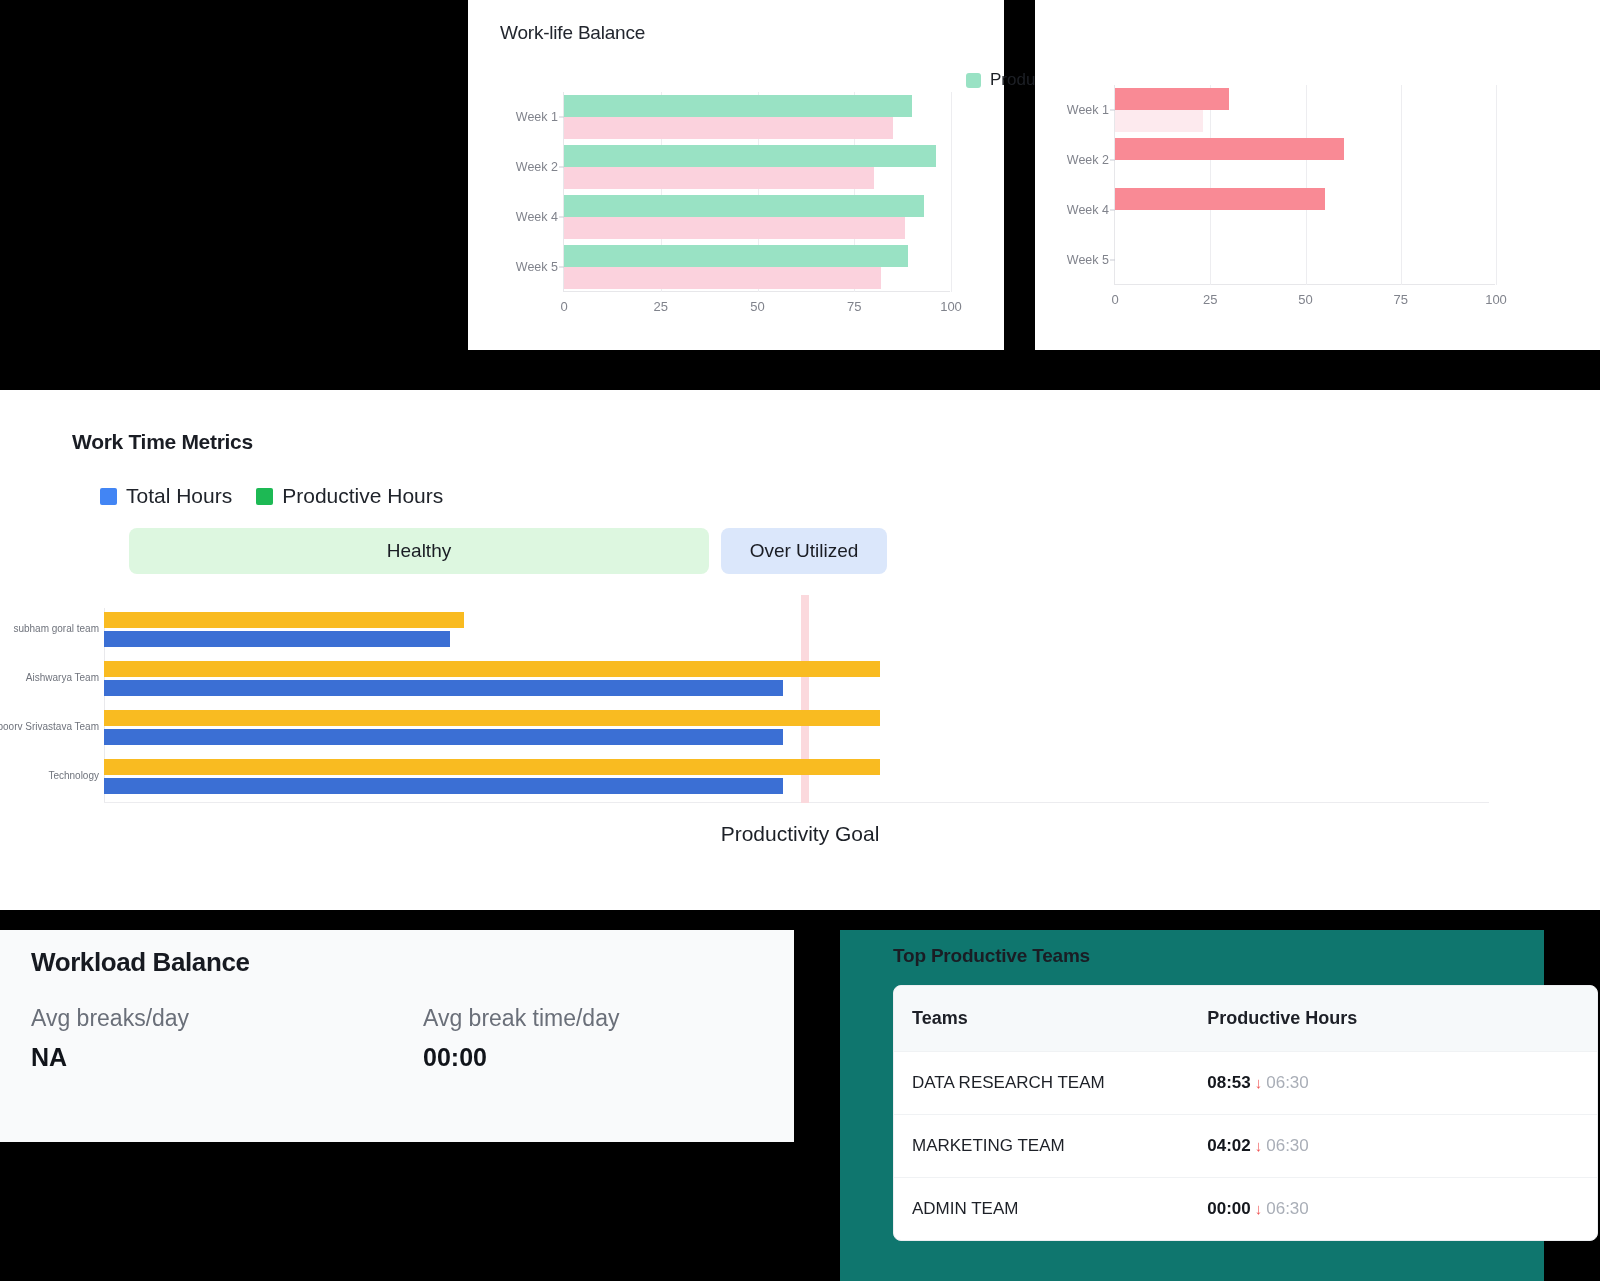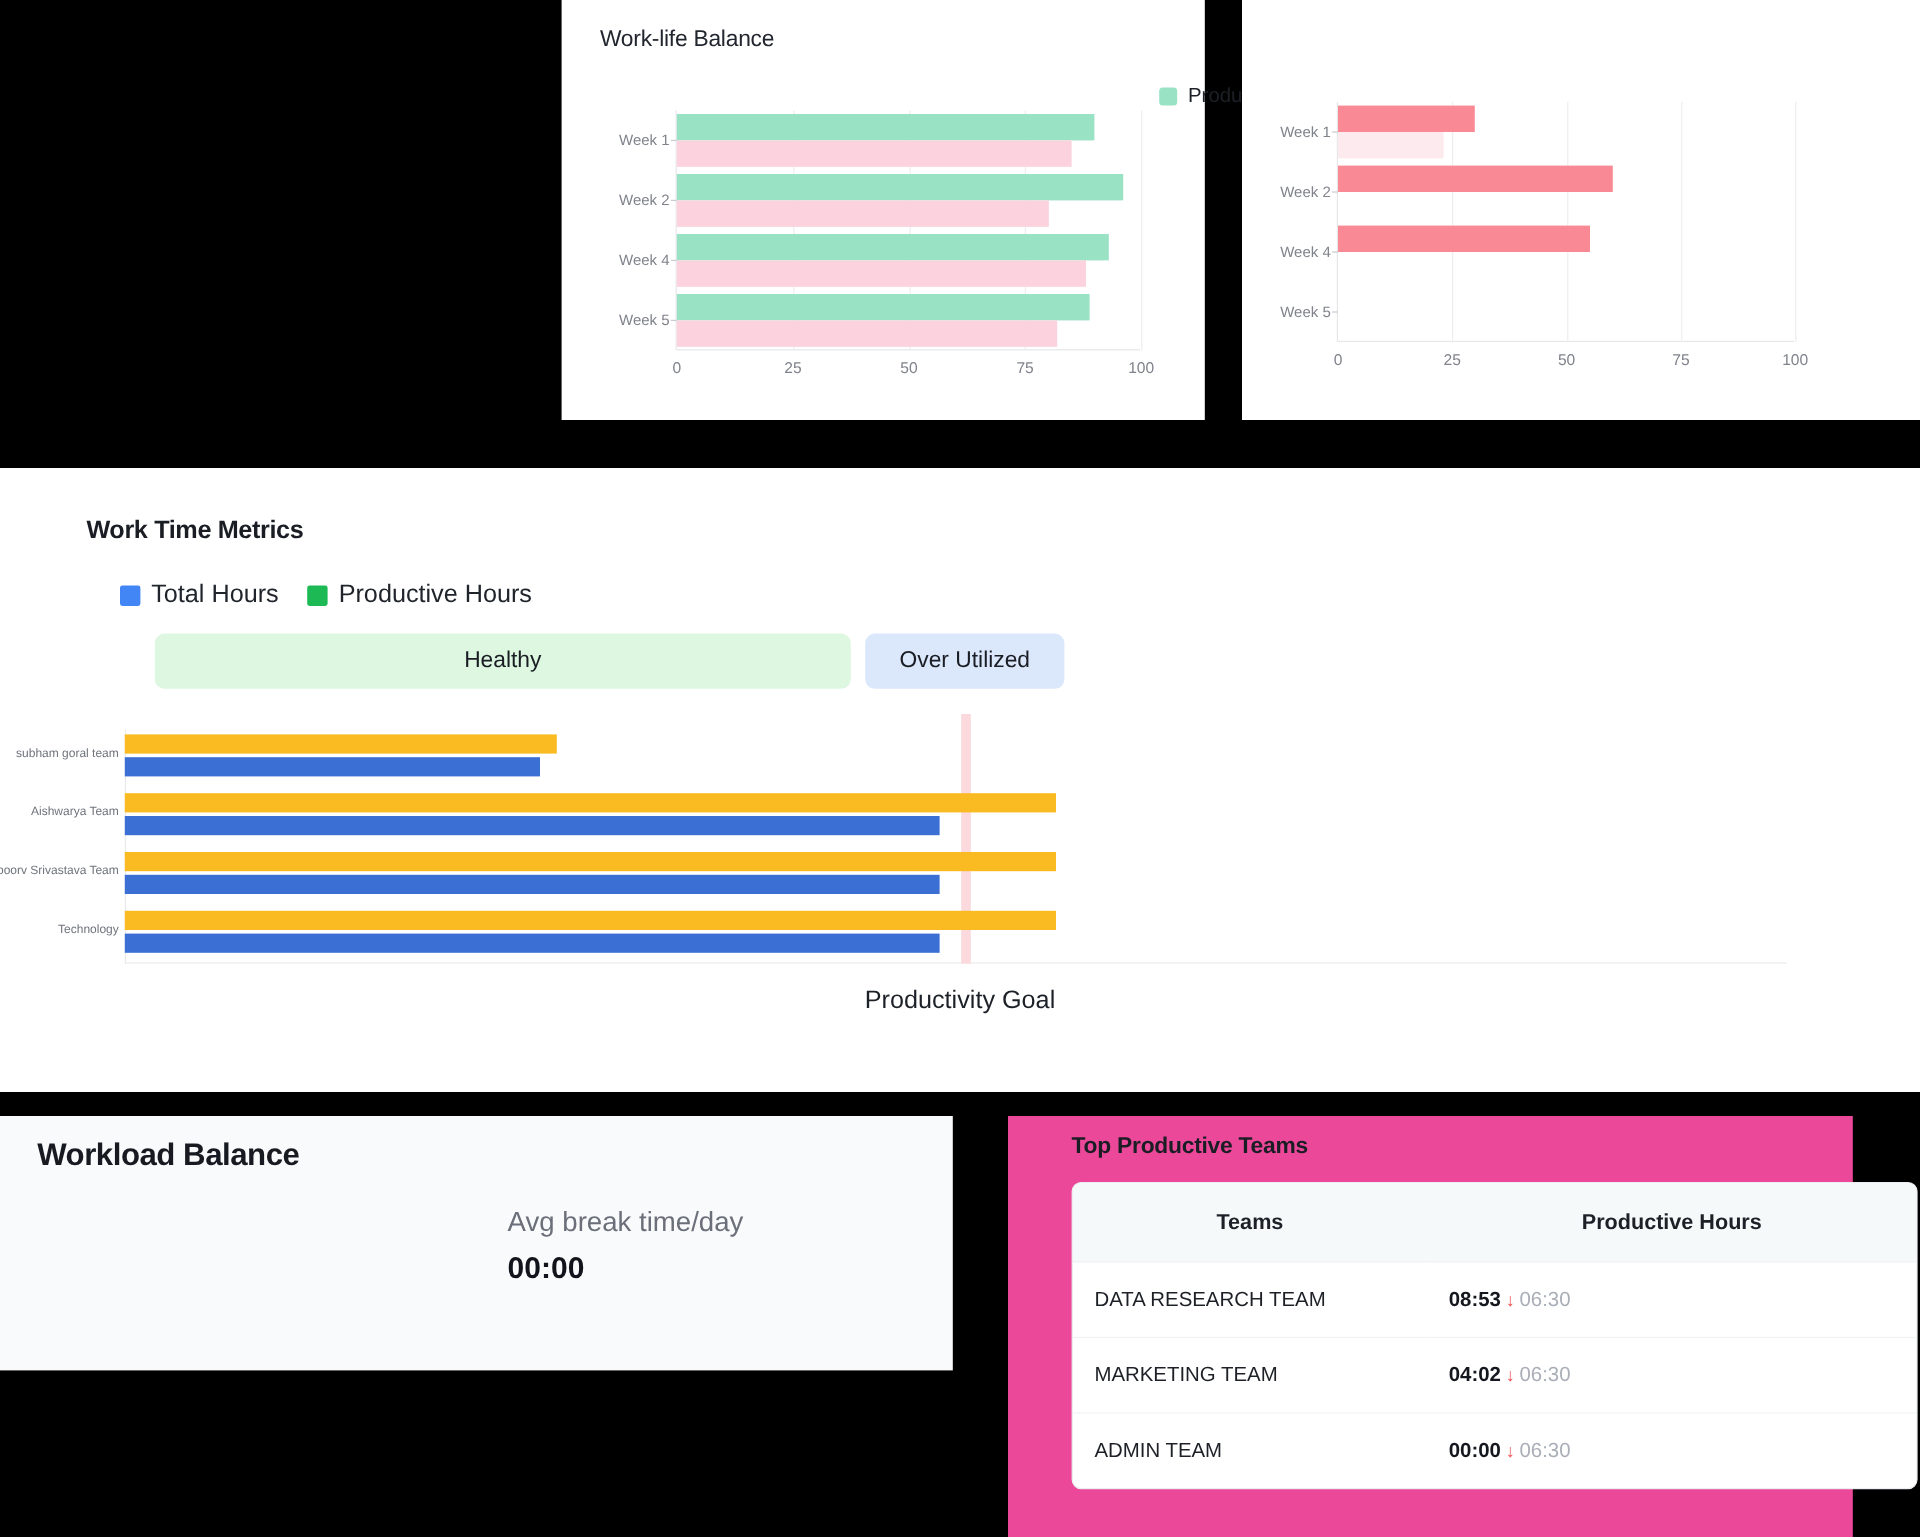--- a/index.html
+++ b/index.html
@@ -105,30 +105,30 @@
     left: 0; top: 930px; width: 794px; height: 212px;
     background: #f9fafb;
   }
   #workload-title { position: absolute; left: 31px; top: 17px; font-size: 26px; font-weight: 700; color: #171a21; letter-spacing: -0.4px; }
   .wl-metric { position: absolute; }
   .wl-metric .wl-name { font-size: 23px; color: #6a6f79; white-space: nowrap; }
   .wl-metric .wl-value { margin-top: 11px; font-size: 25px; font-weight: 700; color: #11141a; }
   #wl-m1 { left: 31px; top: 75px; }
   #wl-m2 { left: 423px; top: 75px; }
 
-  #tpt-panel { left: 840px; top: 930px; width: 704px; height: 351px; background: #ec4899; }
+  #tpt-panel { left: 840px; top: 930px; width: 704px; height: 351px; background: #0f766e; }
   #tpt-title { position: absolute; left: 53px; top: 15px; font-size: 19px; font-weight: 700; color: #1a1d24; letter-spacing: -0.2px; }
   #tpt-table {
     position: absolute; left: 53px; top: 55px; width: 705px;
     border: 1px solid #eceef1; border-radius: 8px; overflow: hidden;
     background: #fff;
   }
   #tpt-table table { width: 100%; border-collapse: collapse; }
   #tpt-table th {
-    background: #f6f9fa; text-align: center; font-size: 18px; font-weight: 700;
+    background: #f6f9fa; text-align: left; font-size: 18px; font-weight: 700;
     color: #1d2027; padding: 22px 18px;
   }
   #tpt-table td {
     padding: 21px 18px; font-size: 17px; color: #1d2027;
     border-top: 1px solid #f0f2f4;
   }
   #tpt-table td.hours { white-space: nowrap; }
   #tpt-table td.hours .actual { font-weight: 700; color: #14171d; }
   #tpt-table td.hours .arrow { color: #f05a5a; margin: 0 4px; font-size: 15px; }
   #tpt-table td.hours .target { color: #a9aeb7; }
@@ -252,20 +252,24 @@
         <div class="tbar" style="width: 678.65px; left: 0px; background: rgb(59, 111, 212); top: 169.725px;"></div>
       </div>
 
     <div id="goal-caption">
       <span>Productivity Goal</span>
     </div>
   </div>
 
   <div class="panel" id="workload-panel">
     <div id="workload-title">Workload Balance</div>
+    <div class="wl-metric" id="wl-m1">
+      <div class="wl-name">Avg breaks/day</div>
+      <div class="wl-value">NA</div>
+    </div>
     <div class="wl-metric" id="wl-m2">
       <div class="wl-name">Avg break time/day</div>
       <div class="wl-value">00:00</div>
     </div>
   </div>
 
   <div class="panel" id="tpt-panel">
     <div id="tpt-title">Top Productive Teams</div>
     <div id="tpt-table">
       <table>

